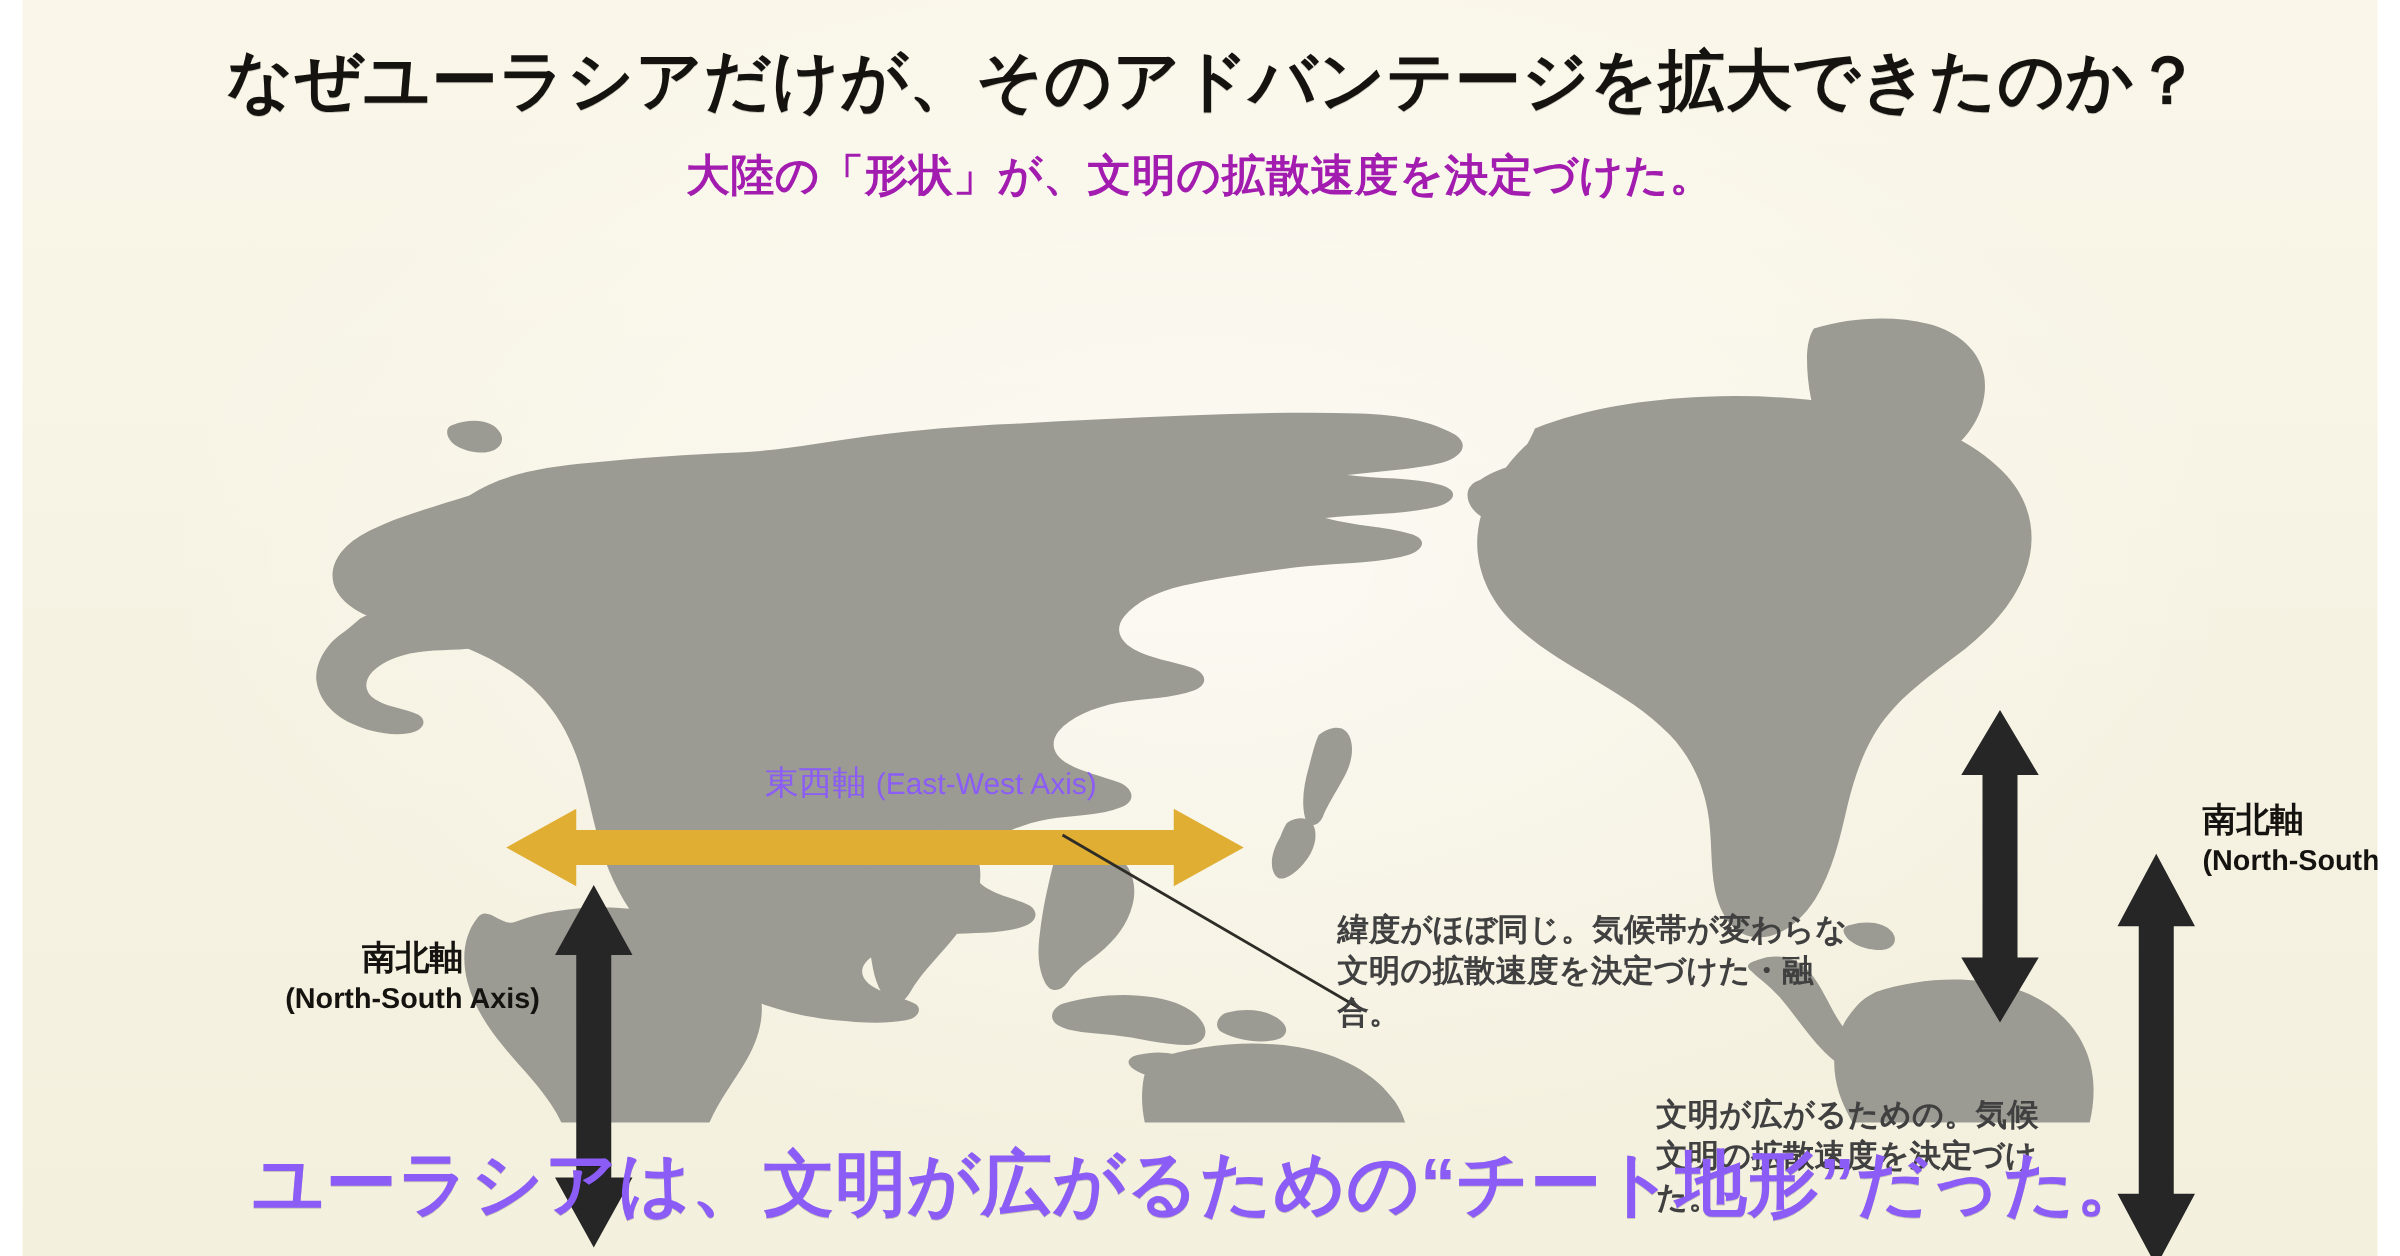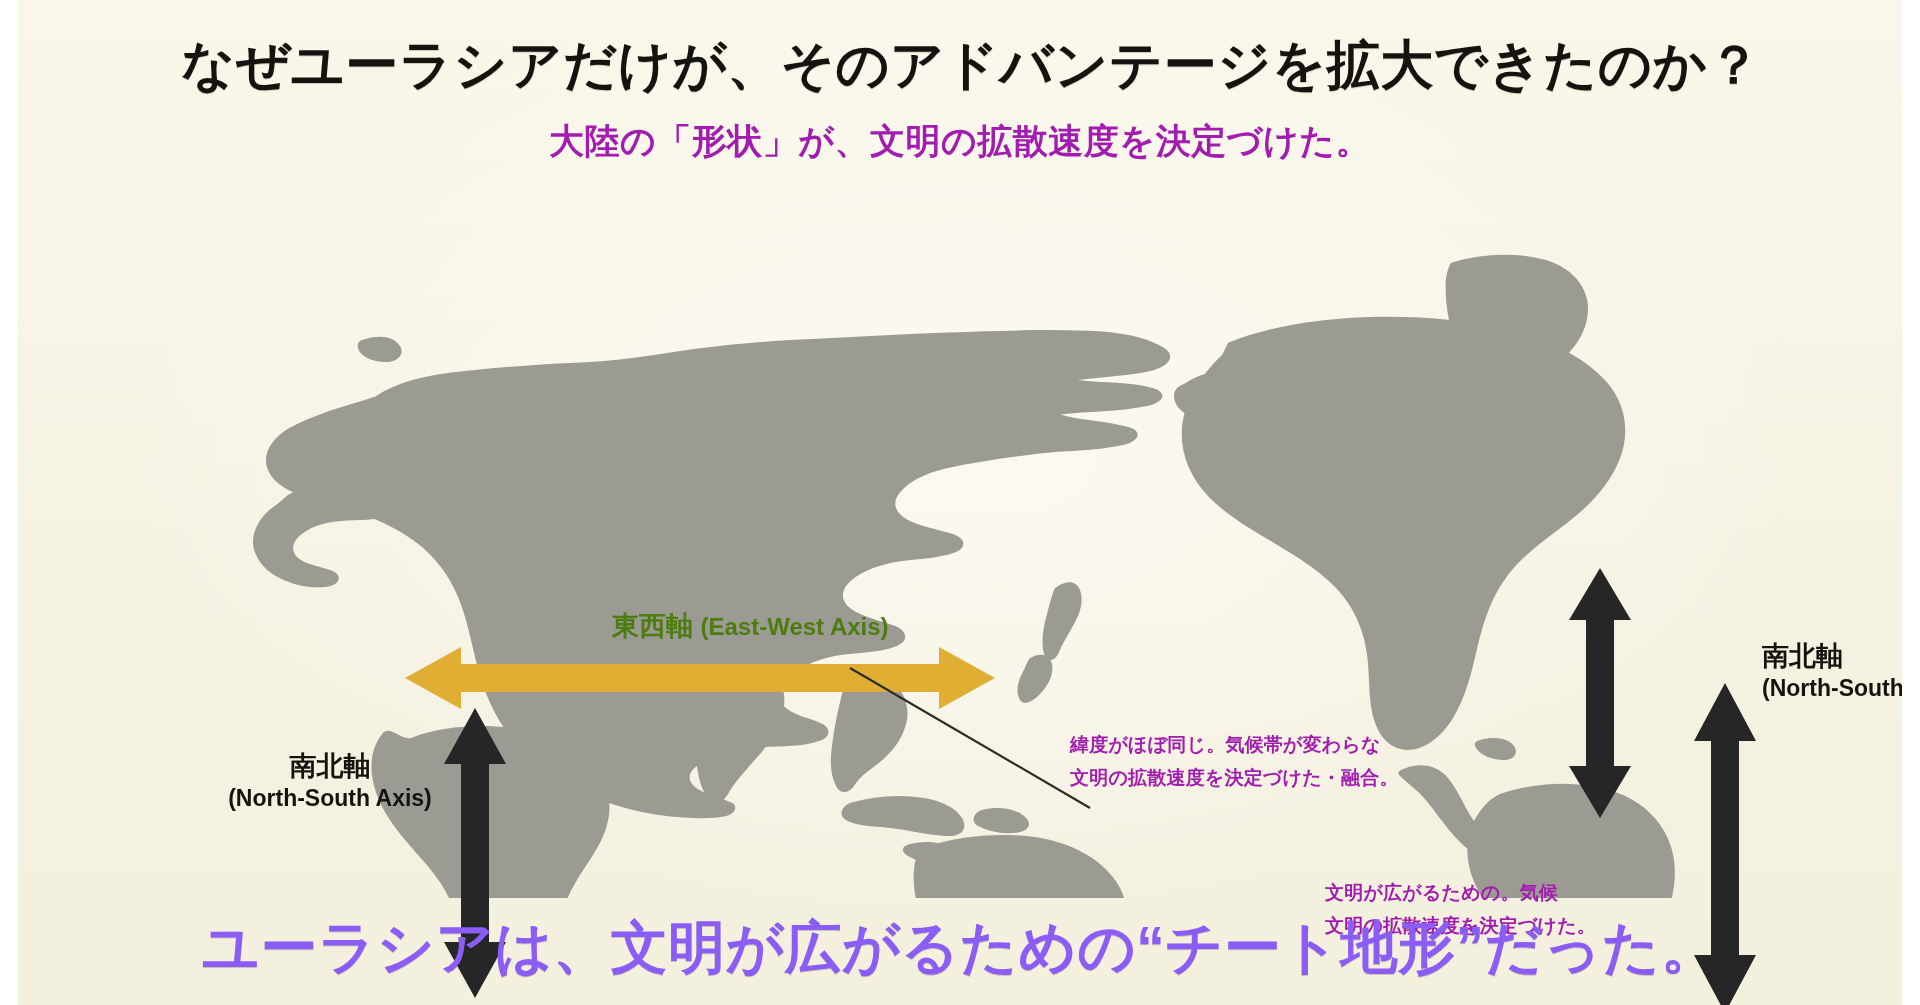--- a/index.html
+++ b/index.html
@@ -93,22 +93,22 @@
     left: 700px;
     top: 440px;
     width: 250px;
     height: 150px;
     overflow: visible;
   }
 
   
   .map-label {
     position: absolute;
-    color: #4d7c0f;
-    font-weight: bold;
+    color: #8b5cf6;
+    font-weight: normal;
     white-space: nowrap;
   }
   #label-ew {
     left: 462px;
     top: 381px;
     font-size: 27px;
     line-height: 34px;
   }
   #label-ew .en { font-size: 24px; }
 
@@ -130,22 +130,22 @@
     top: 412px;
     width: 300px;
     font-size: 27px;
     text-align: left;
   }
   .ns-label .en { font-size: 23px; display: block; }
   .ns-label .jp { display: block; }
 
   .note {
     position: absolute;
-    color: #a21caf;
-    font-size: 19px;
+    color: #404040;
+    font-size: 25px;
     line-height: 33px;
     font-weight: bold;
     letter-spacing: 0.2px;
   }
   #note-eurasia {
     left: 920px;
     top: 500px;
     width: 420px;
   }
   #note-americas {

